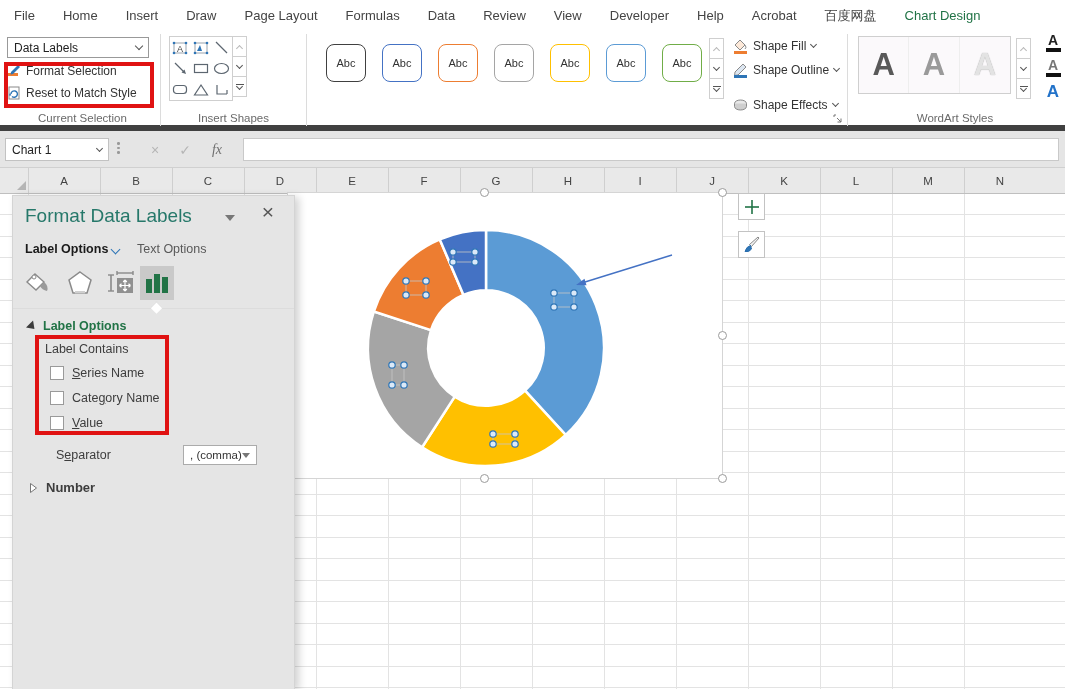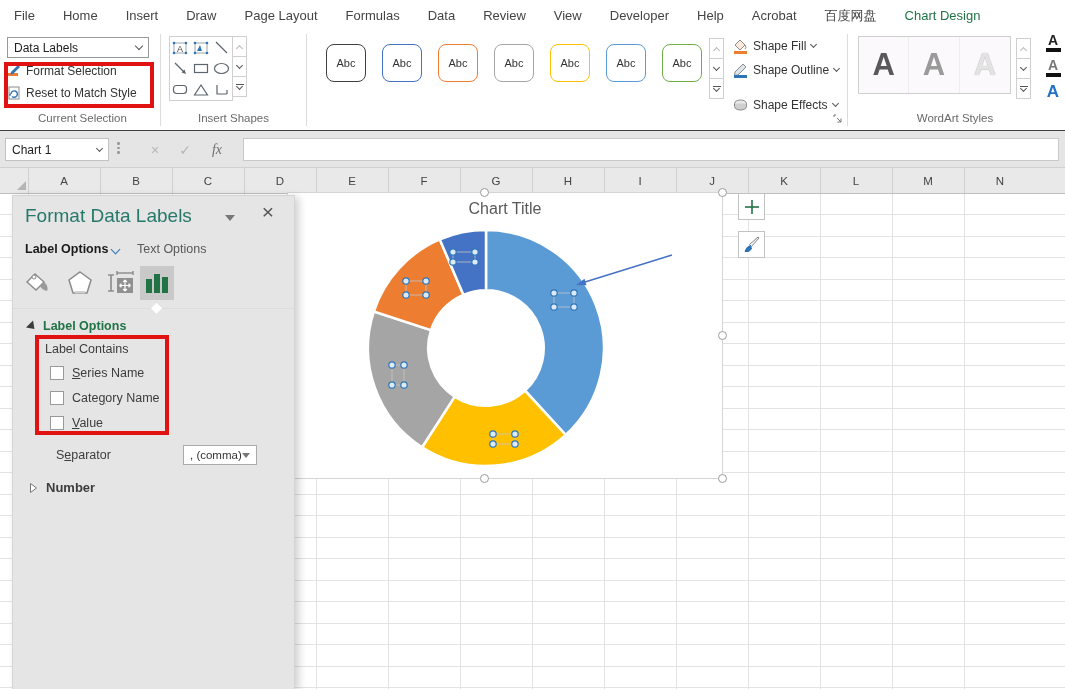--- a/index.html
+++ b/index.html
@@ -9,21 +9,21 @@
     font-family:"Liberation Sans", sans-serif; color:#444; background:#fff;
     font-size:12px;
   }
   
   .tabs-row { position:absolute; left:0; top:0; width:1065px; height:30px;
     display:flex; align-items:center; gap:24px; padding-left:12px; background:#fff; }
   .tab { font-size:13px; color:#444; white-space:nowrap; cursor:default; padding:6px 2px 5px 2px; }
   .tab.ctx { color:var(--green); }
   .tab.active { color:var(--green); font-weight:700; border-bottom:3px solid var(--green); padding-bottom:2px;margin-top:44px; }
   
-  .ribbon { position:absolute; left:0; top:30px; width:1065px; height:101px; background:#fff; border-bottom:1px solid #404040; }
+  .ribbon { position:absolute; left:0; top:30px; width:1065px; height:101px; background:#fff; border-bottom:6px solid #404040; }
   .vsep { position:absolute; top:4px; height:92px; width:1px; background:#dcdcdc; }
   .grp-label { position:absolute; top:82px; font-size:11.5px; color:#6a6a6a; text-align:center; }
   .combo { position:absolute; left:7px; top:7px; width:142px; height:21px; background:#fff;
     border:1px solid #999; display:flex; align-items:center; padding:0 6px; font-size:12px; color:#222; }
   .combo .spacer { flex:1; }
   .chev { display:inline-block; width:6px; height:6px; border-right:1.4px solid #555; border-bottom:1.4px solid #555; transform:rotate(45deg); margin-top:-3px; }
   .chev.up { transform:rotate(-135deg); margin-top:3px; }
   .chev.blue { border-color:var(--blue_accent); width:7px; height:7px; }
   .chev.lite { border-color:#b9b9b9; }
   .rbtn { position:absolute; display:flex; align-items:center; gap:5px; font-size:12px; color:#333; height:20px; }
@@ -352,21 +352,20 @@
     <span style="left:676px;">J</span>
     <span style="left:748px;">K</span>
     <span style="left:820px;">L</span>
     <span style="left:892px;">M</span>
     <span style="left:964px;">N</span>
   </div>
 
   <div class="grid"></div>
 
   <div class="chart-obj">
-    <div class="chart-title">Chart Title</div>
     <svg width="436" height="287" viewBox="0 0 436 287" style="position:absolute; left:0; top:0;">
       <g id="doughnut">
           <path d="M198.0,37.0 A118,118 0 0 1 277.7,242.0 L237.0,197.6 A57.82,57.82 0 0 0 198.0,97.2 Z" fill="#5B9BD5" stroke="#fff" stroke-width="2.5"></path>
           <path d="M277.7,242.0 A118,118 0 0 1 134.1,254.2 L166.7,203.6 A57.82,57.82 0 0 0 237.0,197.6 Z" fill="#FFC000" stroke="#fff" stroke-width="2.5"></path>
           <path d="M134.1,254.2 A118,118 0 0 1 85.8,118.5 L143.0,137.1 A57.82,57.82 0 0 0 166.7,203.6 Z" fill="#A5A5A5" stroke="#fff" stroke-width="2.5"></path>
           <path d="M85.8,118.5 A118,118 0 0 1 151.8,46.4 L175.4,101.8 A57.82,57.82 0 0 0 143.0,137.1 Z" fill="#ED7D31" stroke="#fff" stroke-width="2.5"></path>
           <path d="M151.8,46.4 A118,118 0 0 1 198.0,37.0 L198.0,97.2 A57.82,57.82 0 0 0 175.4,101.8 Z" fill="#4472C4" stroke="#fff" stroke-width="2.5"></path>
         </g>
 
       <g>

